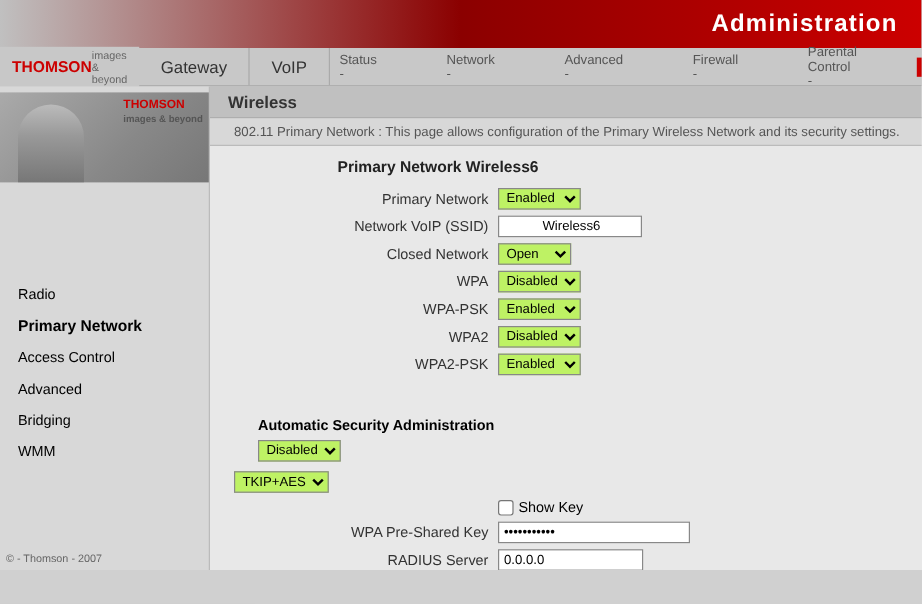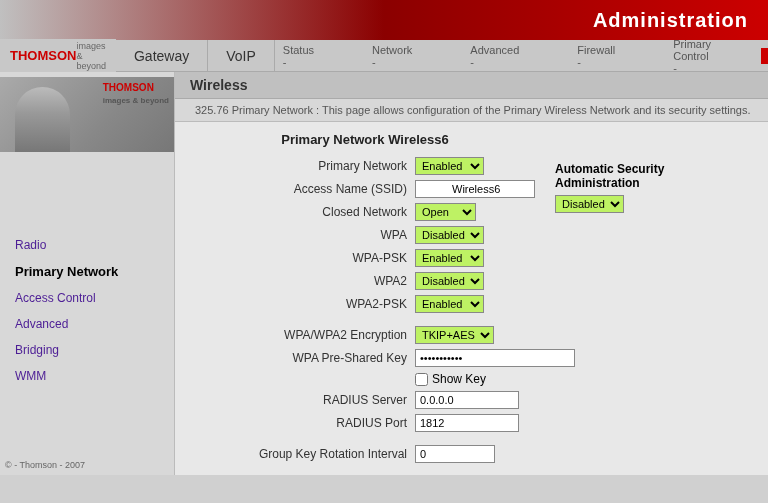--- a/index.html
+++ b/index.html
@@ -101,21 +101,21 @@
       padding-top: 5px;
       flex-shrink: 0;
       position: relative;
     }
     .sidebar-nav {
       margin-top: 75px;
       padding-top: 5px;
     }
     .sidebar-nav-item {
       padding: 6px 15px;
-      color: #4c1d95;
+      color: #000000;
       cursor: pointer;
       font-size: 12px;
     }
     .sidebar-nav-item.active {
       font-weight: bold;
       color: #000;
       font-size: 13px;
     }
     .sidebar-footer {
       position: absolute;
@@ -210,21 +210,21 @@
   </div>
   <div class="nav-tabs">
     <div class="nav-tab">Gateway</div>
     <div class="nav-tab">VoIP</div>
   </div>
   <div class="sub-nav" style="padding-left:0; background: transparent; border:none; height:100%; display:flex; align-items:center; flex:1; justify-content:flex-end; padding-right:10px;gap:42px;">
     <span class="sub-nav-item">Status</span>
     <span class="sub-nav-item">Network</span>
     <span class="sub-nav-item">Advanced</span>
     <span class="sub-nav-item">Firewall</span>
-    <span class="sub-nav-item">Primary Control</span>
+    <span class="sub-nav-item">Parental Control</span>
     <span class="sub-nav-item active">Wireless</span>
   </div>
 </div>
 
 <div class="page-layout">
 
   <div class="sidebar">
 
     <div style="width:100%; height:75px; background: linear-gradient(135deg, #aaa 0%, #888 60%, #777 100%); overflow:hidden; position:relative;">
       <div style="width:55px; height:65px; background: linear-gradient(to bottom, #bbb 0%, #999 40%, #777 100%); border-radius:30px 30px 0 0; position:absolute; bottom:0; left:15px;"></div>
@@ -244,42 +244,42 @@
     <div class="sidebar-footer">© - Thomson - 2007</div>
   </div>
 
   <div class="main-content">
 
     <div class="page-header-bar">
       <span class="page-header-title">Wireless</span>
     </div>
 
     <div style="background:#d8d8d8; padding:4px 10px; border-bottom:1px solid #bbb;">
-      <span class="breadcrumb-text">325.76 Primary Network  :  This page allows configuration of the Primary Wireless Network and its security settings.</span>
+      <span class="breadcrumb-text">802.11 Primary Network  :  This page allows configuration of the Primary Wireless Network and its security settings.</span>
     </div>
 
     <div class="content-body">
 
       <div style="position:relative;">
 
-        <div style="display:flex; align-items:flex-start;">
+        <div style="display:flex; align-items:flex-start;flex-direction:column;">
           <div style="flex:1;">
             <div class="section-title">Primary Network Wireless6</div>
 
             <div class="form-row">
               <div class="form-label">Primary Network</div>
               <div class="form-control">
                 <select>
                   <option>Enabled</option><option>Disabled</option>
                 </select>
               </div>
             </div>
 
             <div class="form-row">
-              <div class="form-label">Access Name (SSID)</div>
+              <div class="form-label">Network VoIP (SSID)</div>
               <div class="form-control">
                 <input type="text" value="Wireless6" style="width: 120px; padding-left: 36px;">
               </div>
             </div>
 
             <div class="form-row">
               <div class="form-label">Closed Network</div>
               <div class="form-control">
                 <select>
                   <option>Open</option><option>Closed</option>
@@ -329,47 +329,46 @@
             <div class="auto-security-label">Automatic Security Administration</div>
             <select>
               <option>Disabled</option><option>Enabled</option>
             </select>
           </div>
         </div>
 
         <div style="height:8px;"></div>
 
         <div class="form-row">
-          <div class="form-label">WPA/WPA2 Encryption</div>
           <div class="form-control">
             <select>
               <option>TKIP+AES</option><option>TKIP</option><option>AES</option>
             </select>
           </div>
         </div>
 
         <div class="form-row">
-          <div class="form-label">WPA Pre-Shared Key</div>
-          <div class="form-control">
-            <input type="password" value="password123" style="width: 160px;">
-          </div>
-        </div>
-
-        <div class="form-row">
           <div class="form-label"></div>
           <div class="form-control">
             <input type="checkbox" style="">
             <span>Show Key</span>
           </div>
         </div>
 
         <div class="form-row">
+          <div class="form-label">WPA Pre-Shared Key</div>
+          <div class="form-control">
+            <input type="password" value="password123" style="width: 160px;">
+          </div>
+        </div>
+
+        <div class="form-row">
           <div class="form-label">RADIUS Server</div>
           <div class="form-control">
-            <input type="text" value="0.0.0.0" style="width: 104px;">
+            <input type="text" value="0.0.0.0" style="width: 121px;">
           </div>
         </div>
 
         <div class="form-row">
           <div class="form-label">RADIUS Port</div>
           <div class="form-control">
             <input type="text" value="1812" style="width: 104px;">
           </div>
         </div>
 

